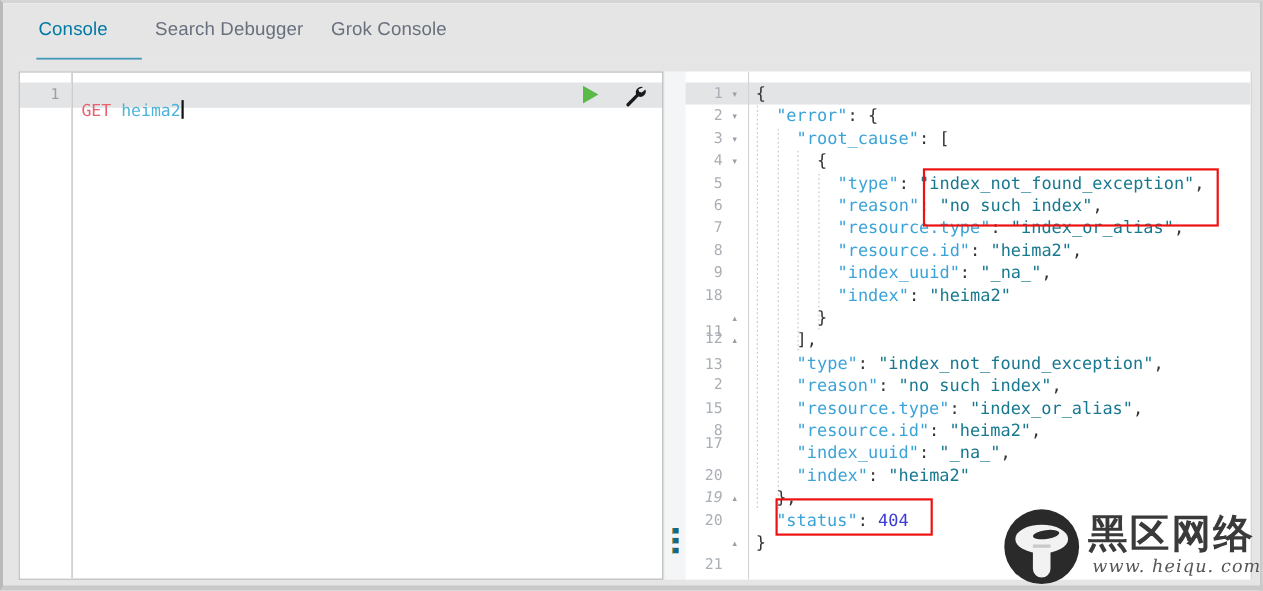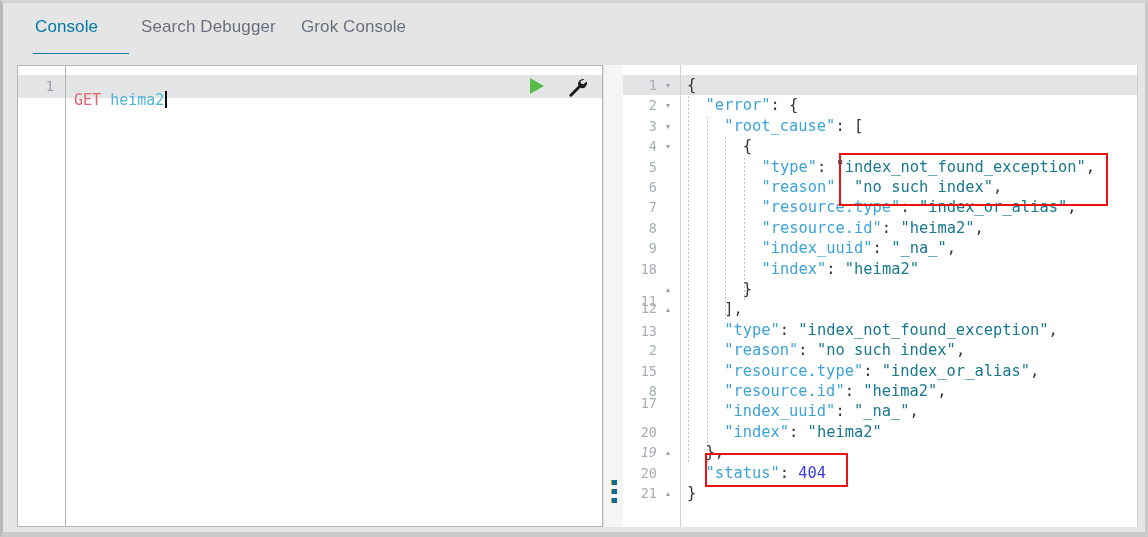--- a/index.html
+++ b/index.html
@@ -273,26 +273,37 @@
           <div class="rs-code" style="top: 317px; left: 101.2px;"><span class="k">"resource.id"</span><span class="p">: </span><span class="v">"heima2"</span><span class="p">,</span></div>
           <div class="rs-lineno" style="top: 330px;">17</div>
           <div class="rs-code" style="top: 337.4px; left: 101.2px;"><span class="k">"index_uuid"</span><span class="p">: </span><span class="v">"_na_"</span><span class="p">,</span></div>
           <div class="rs-lineno" style="top: 358.8px;">20</div>
           <div class="rs-code" style="top: 357.8px; left: 101.2px;"><span class="k">"index"</span><span class="p">: </span><span class="v">"heima2"</span></div>
           <div class="rs-lineno" style="top: 379.2px; font-style: italic;">19</div>
           <div class="fold" style="top: 383.2px;">▴</div>
           <div class="rs-code" style="top: 378.2px; left: 82.6px;"><span class="p">},</span></div>
           <div class="rs-lineno" style="top: 399.6px;">20</div>
           <div class="rs-code" style="top: 398.6px; left: 82.6px;"><span class="k">"status"</span><span class="p">: </span><span class="n">404</span></div>
-          <div class="rs-lineno" style="top: 420px; text-align: right;">21</div>
+          <div class="rs-lineno" style="top: 440px; text-align: right;">21</div>
           <div class="fold" style="top: 424px;">▴</div>
           <div class="rs-code" style="top: 419px; left: 64px;"><span class="p">}</span></div>
         </div>
   </div>
 
   <div id="annots">
         <div class="annot" style="left: 836px; top: 150px; width: 269px; height: 53px;"></div>
         <div class="annot" style="left: 702px; top: 450px; width: 143px; height: 34px;"></div>
       </div>
 
+  <div class="watermark">
+    <svg width="72" height="72" viewBox="0 0 72 72">
+      <circle cx="36" cy="36" r="34" fill="#2a2a2a"></circle>
+      <ellipse cx="36" cy="29" rx="24" ry="13" fill="#f2f2f2"></ellipse>
+      <ellipse cx="40" cy="25" rx="12" ry="4" fill="#2a2a2a" transform="rotate(-8 40 25)"></ellipse>
+      <path d="M28 34 h16 v22 a8 8 0 0 1 -16 0 z" fill="#f2f2f2"></path>
+      <path d="M28 34 h16 v3 h-16 z" fill="#c9c9c9"></path>
+    </svg>
+    <div class="wm-text">黑区网络</div>
+    <div class="wm-url">www. heiqu. com</div>
+  </div>
 
  </div>
 </div>
 
 </body></html>

